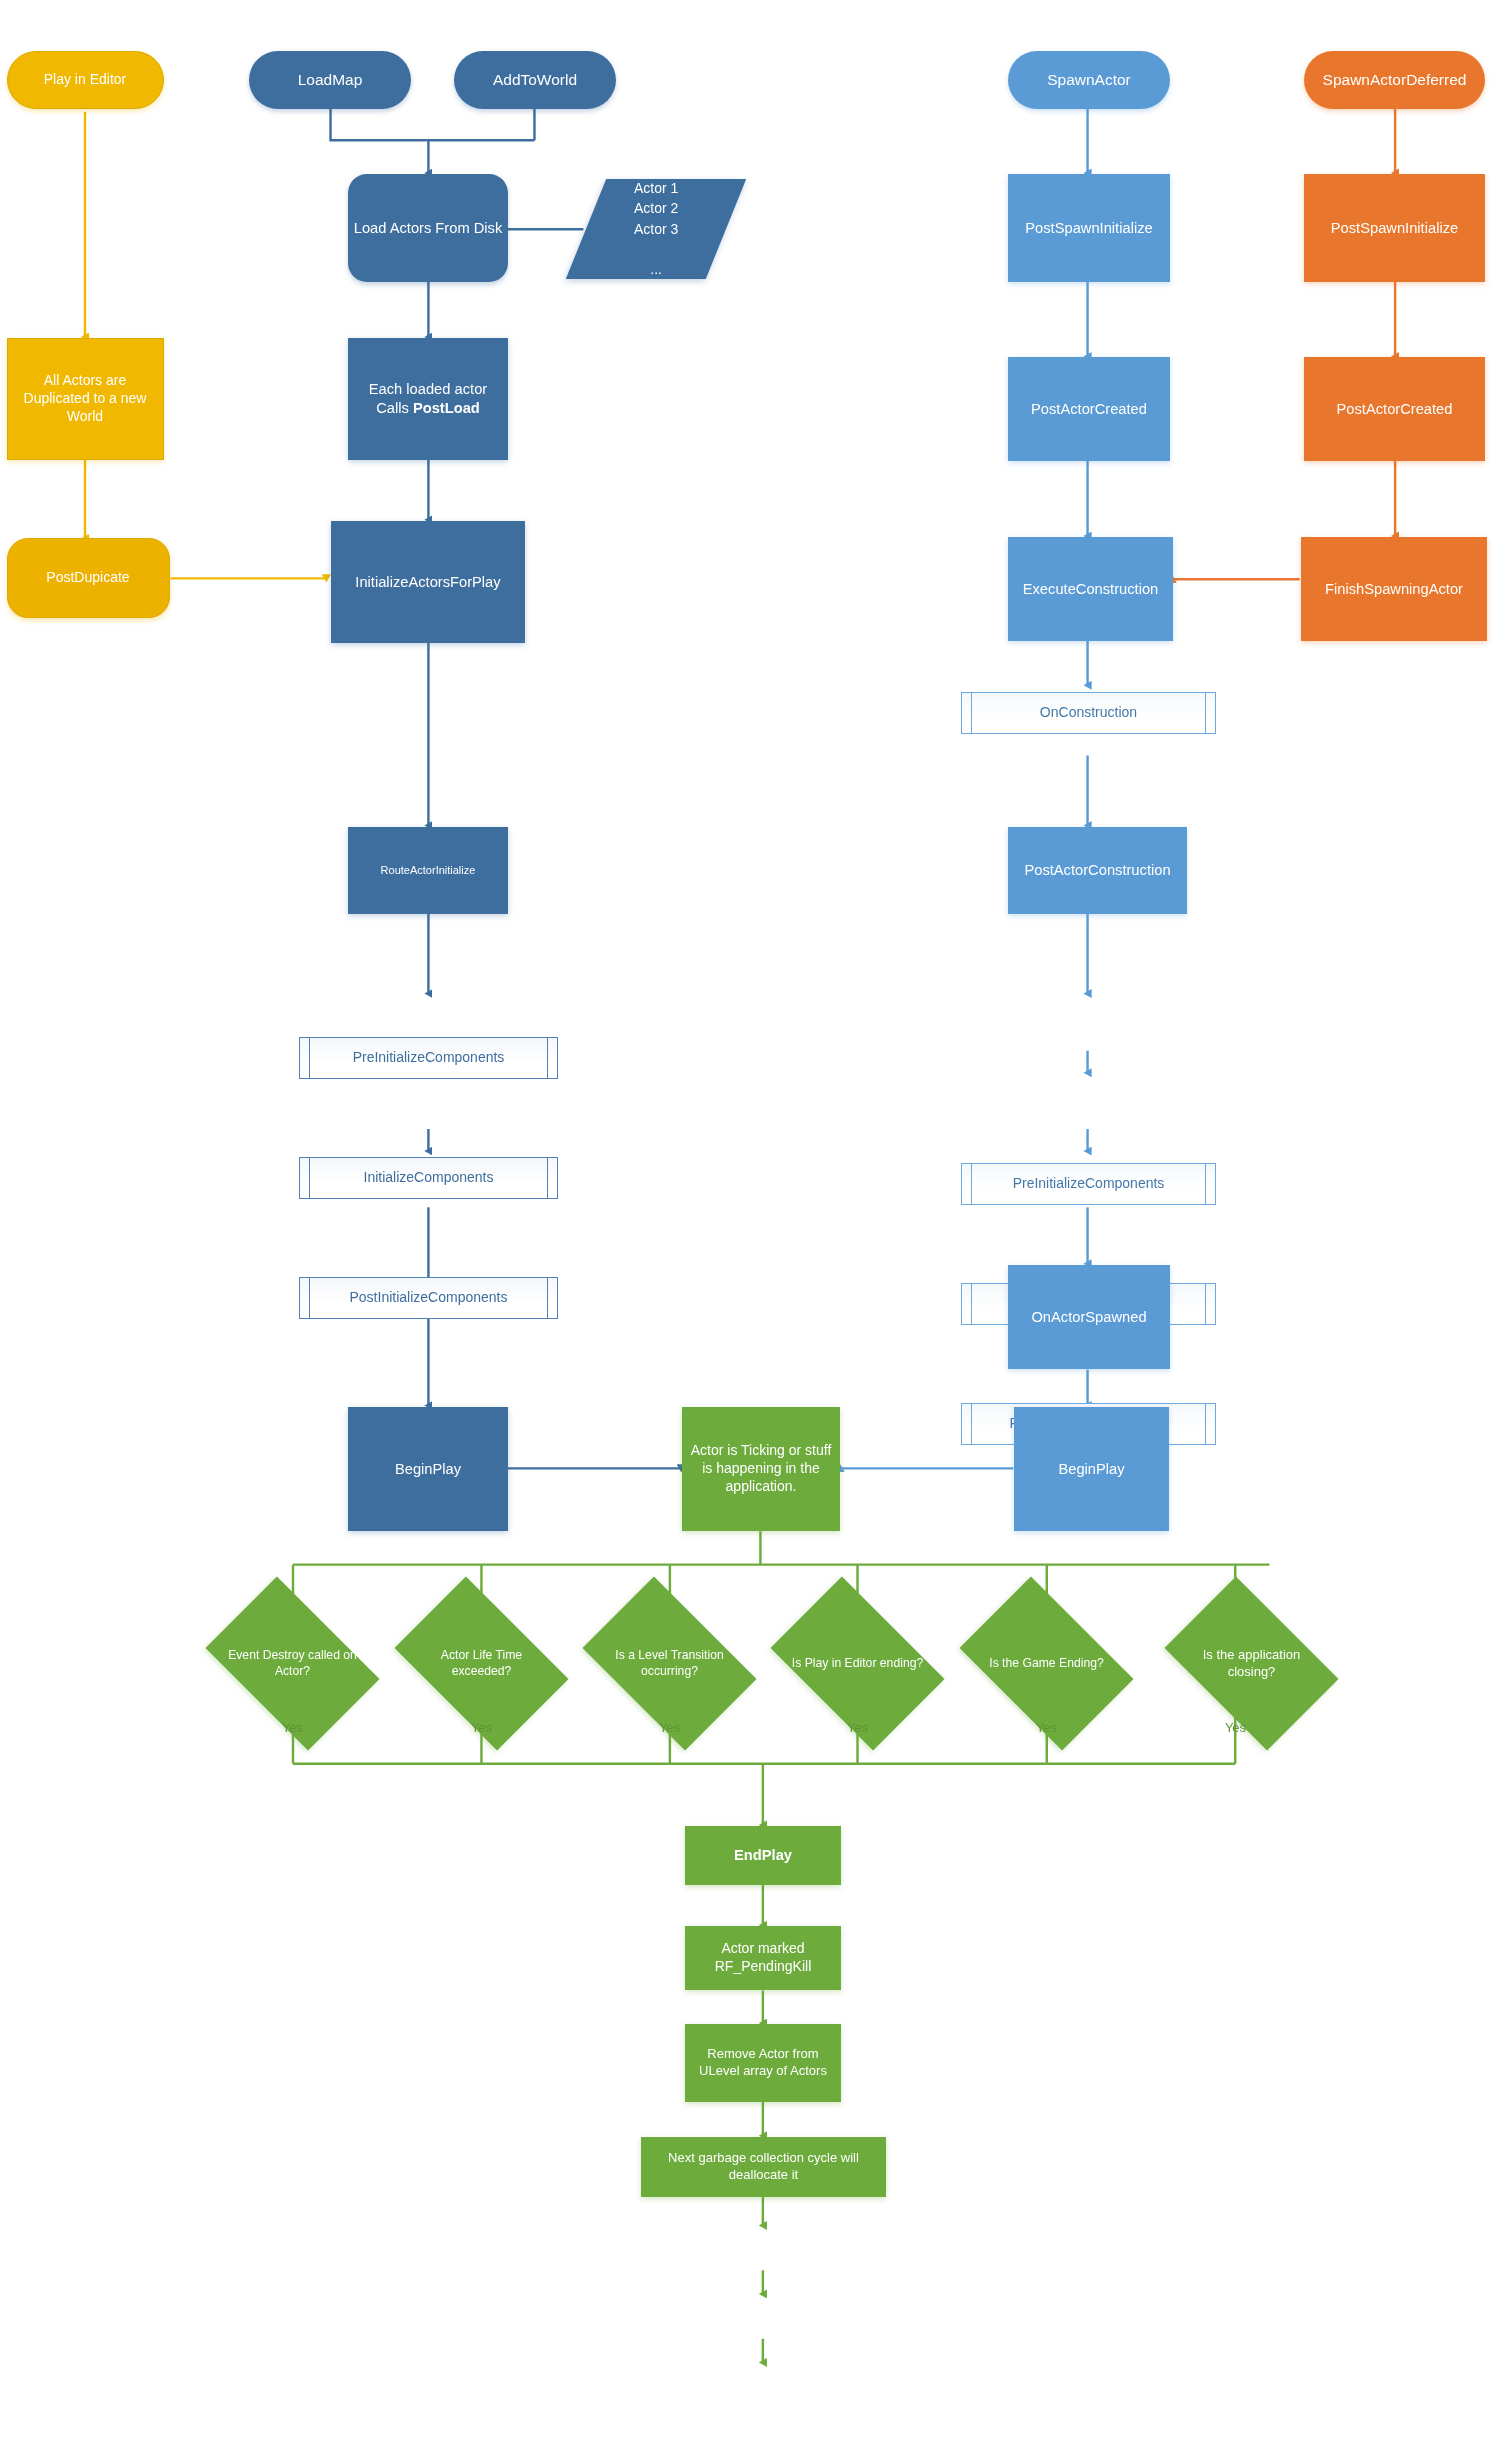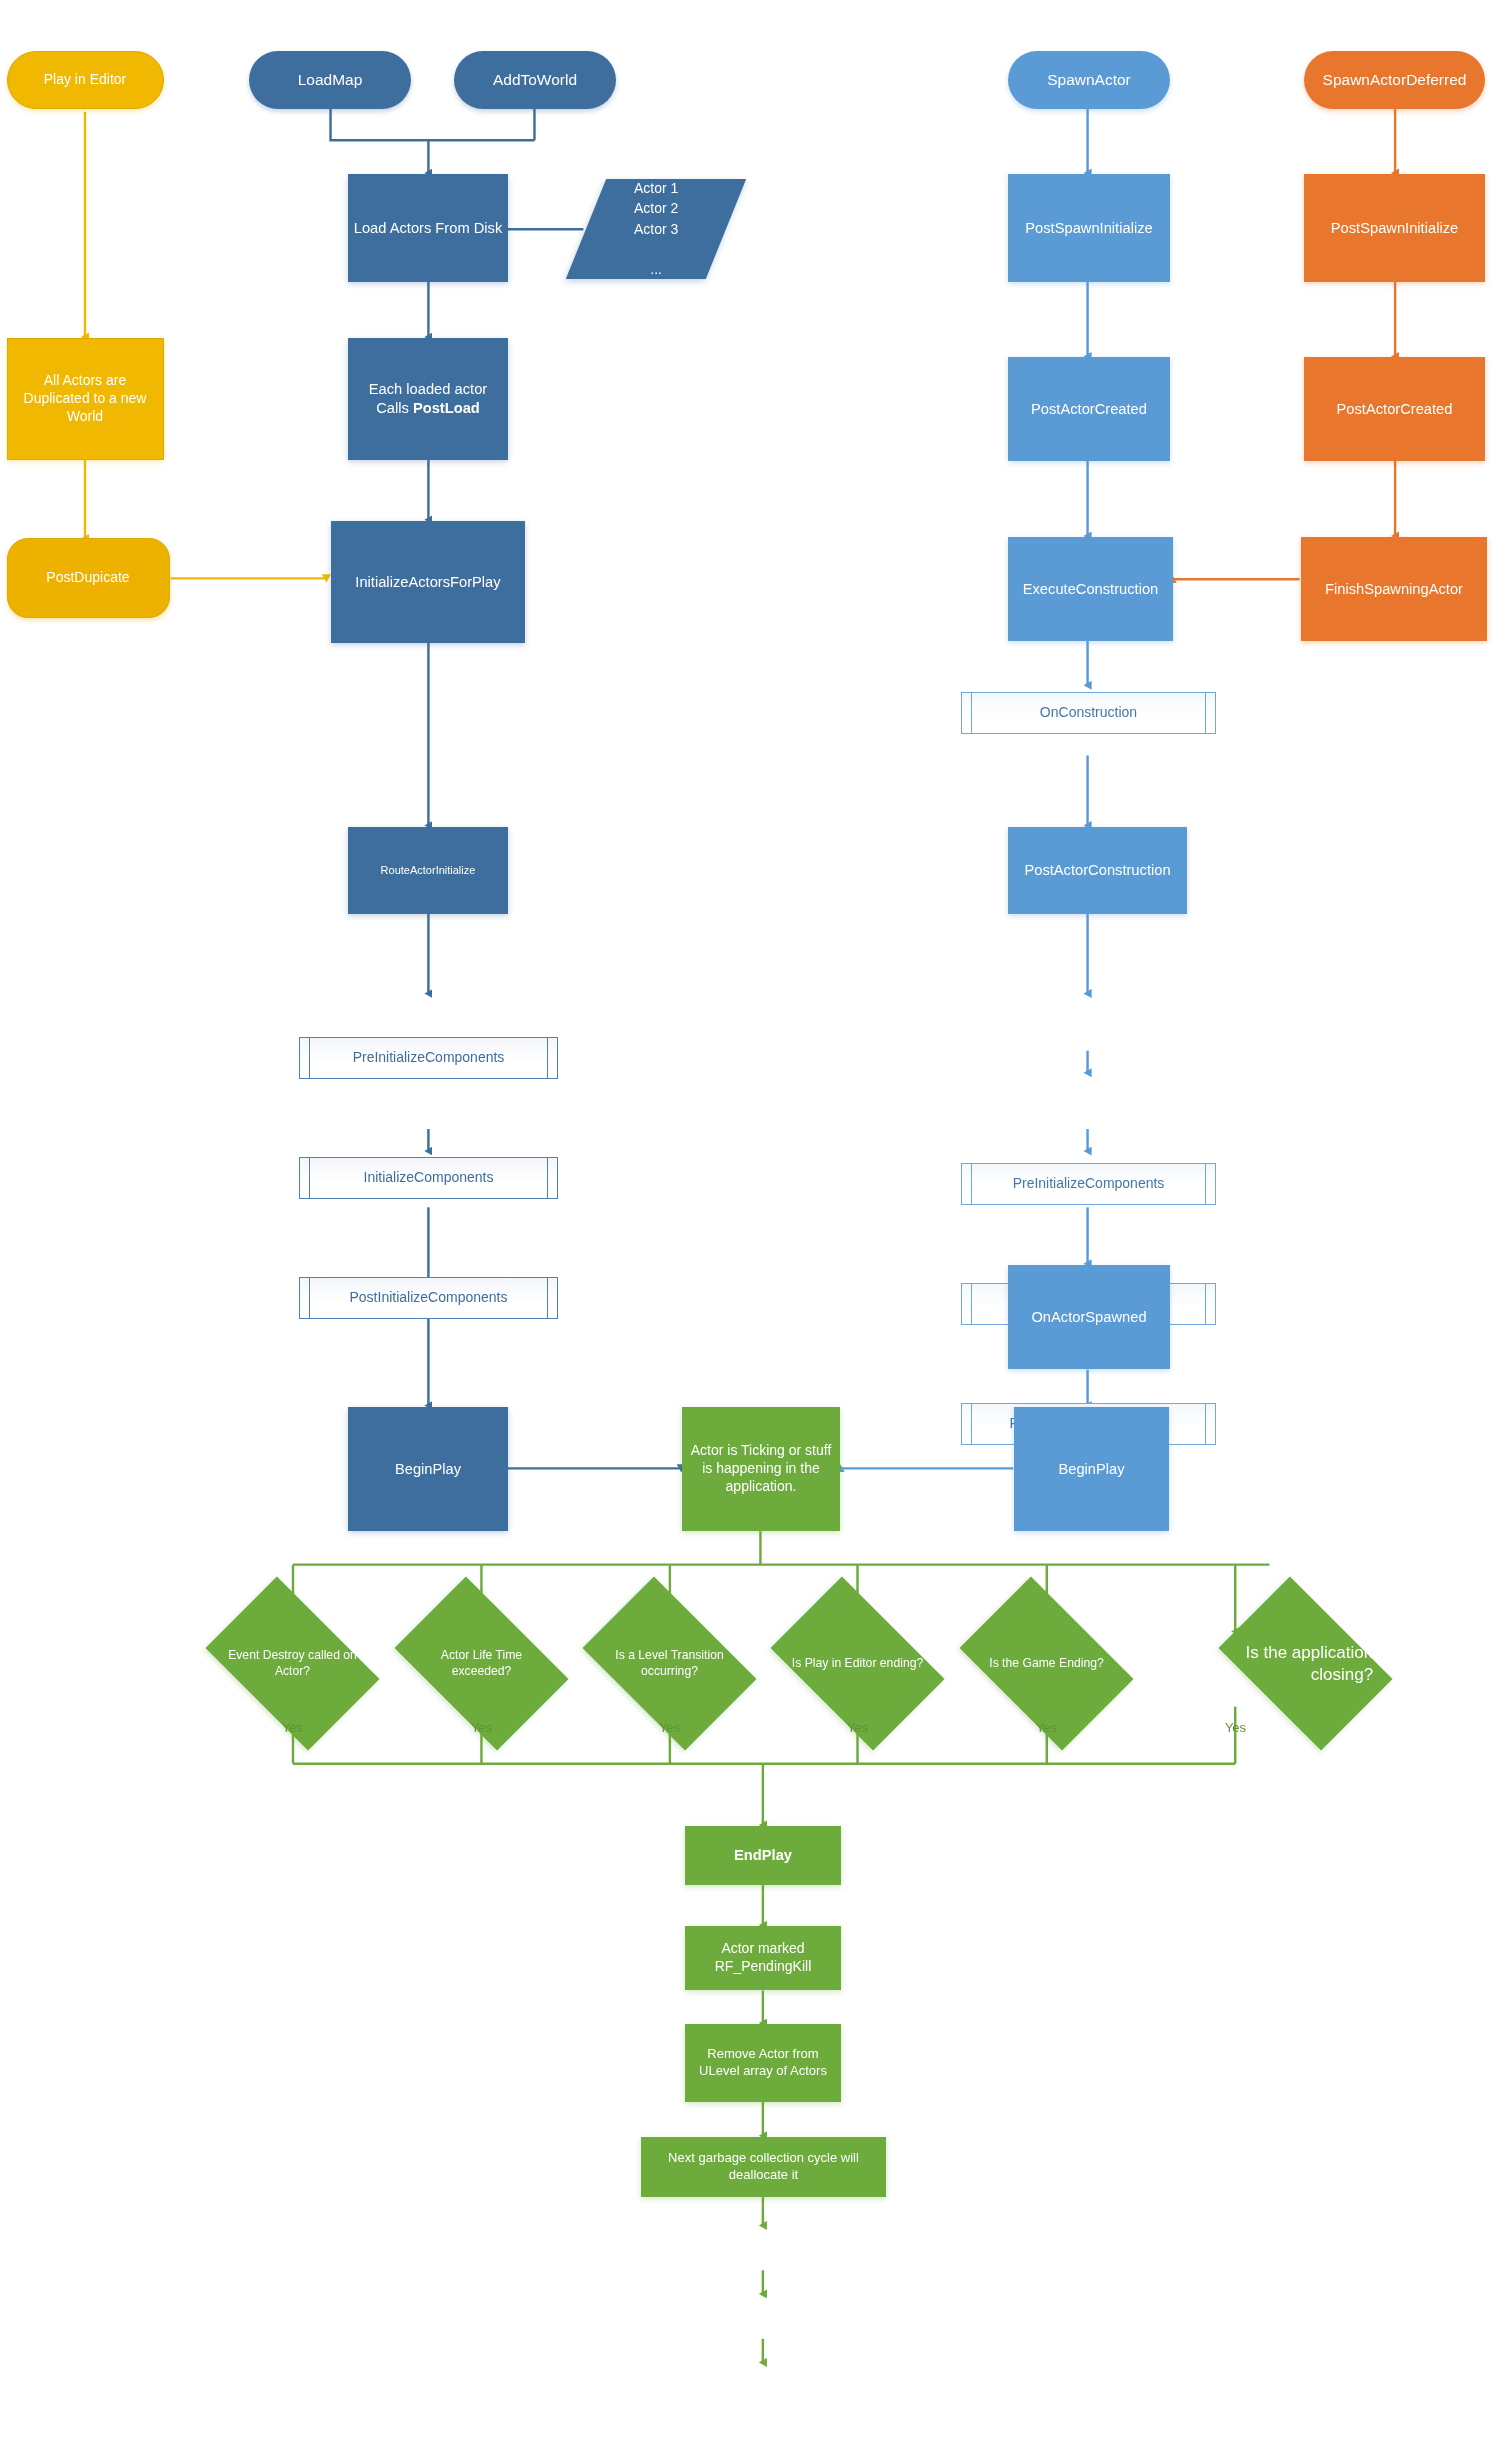--- a/index.html
+++ b/index.html
@@ -207,21 +207,21 @@
   </div>
 
   <div class="node pill blue-mid" style="left:1008px;top:51px;width:162px;height:58px;font-size:15.5px;">
     <span class="lbl">SpawnActor</span>
   </div>
 
   <div class="node pill orange" style="left:1304px;top:51px;width:181px;height:58px;font-size:15.5px;">
     <span class="lbl">SpawnActorDeferred</span>
   </div>
 
-  <div class="node blue-dark" style="left:348px;top:174px;width:160px;height:108px;font-size:14.7px;">
+  <div class="node blue-dark" style="left:348px;top:174px;width:160px;height:108px;font-size:14.7px;border-radius:19px;">
     <span class="lbl">Load Actors From Disk</span>
   </div>
 
   <div class="node para" style="left:586px;top:179px;width:140px;height:100px;font-size:14px;">
     <span class="lbl" style="white-space:pre-line;line-height:1.45;">Actor 1
 Actor 2
 Actor 3
 
 ...</span>
   </div>
@@ -330,21 +330,21 @@
     <span class="lbl">Is a Level Transition occurring?</span>
   </div>
   <div class="node diamond" style="left:785px;top:1613px;width:145px;height:101px;font-size:12.2px;">
     <div class="dshape"></div>
     <span class="lbl">Is Play in Editor ending?</span>
   </div>
   <div class="node diamond" style="left:974px;top:1613px;width:145px;height:101px;font-size:12.2px;">
     <div class="dshape"></div>
     <span class="lbl">Is the Game Ending?</span>
   </div>
-  <div class="node diamond" style="left:1233px;top:1613px;width:145px;height:101px;font-size:17px;text-align:right;">
+  <div class="node diamond" style="left:1179px;top:1613px;width:145px;height:101px;font-size:13px;">
     <div class="dshape"></div>
     <span class="lbl">Is the application closing?</span>
   </div>
 
   <div class="yes-label" style="left:260px;top:1720px;width:65px;">Yes</div>
   <div class="yes-label" style="left:449px;top:1720px;width:65px;">Yes</div>
   <div class="yes-label" style="left:637px;top:1720px;width:65px;">Yes</div>
   <div class="yes-label" style="left:825px;top:1720px;width:65px;">Yes</div>
   <div class="yes-label" style="left:1014px;top:1720px;width:65px;">Yes</div>
   <div class="yes-label" style="left:1203px;top:1720px;width:65px;">Yes</div>

